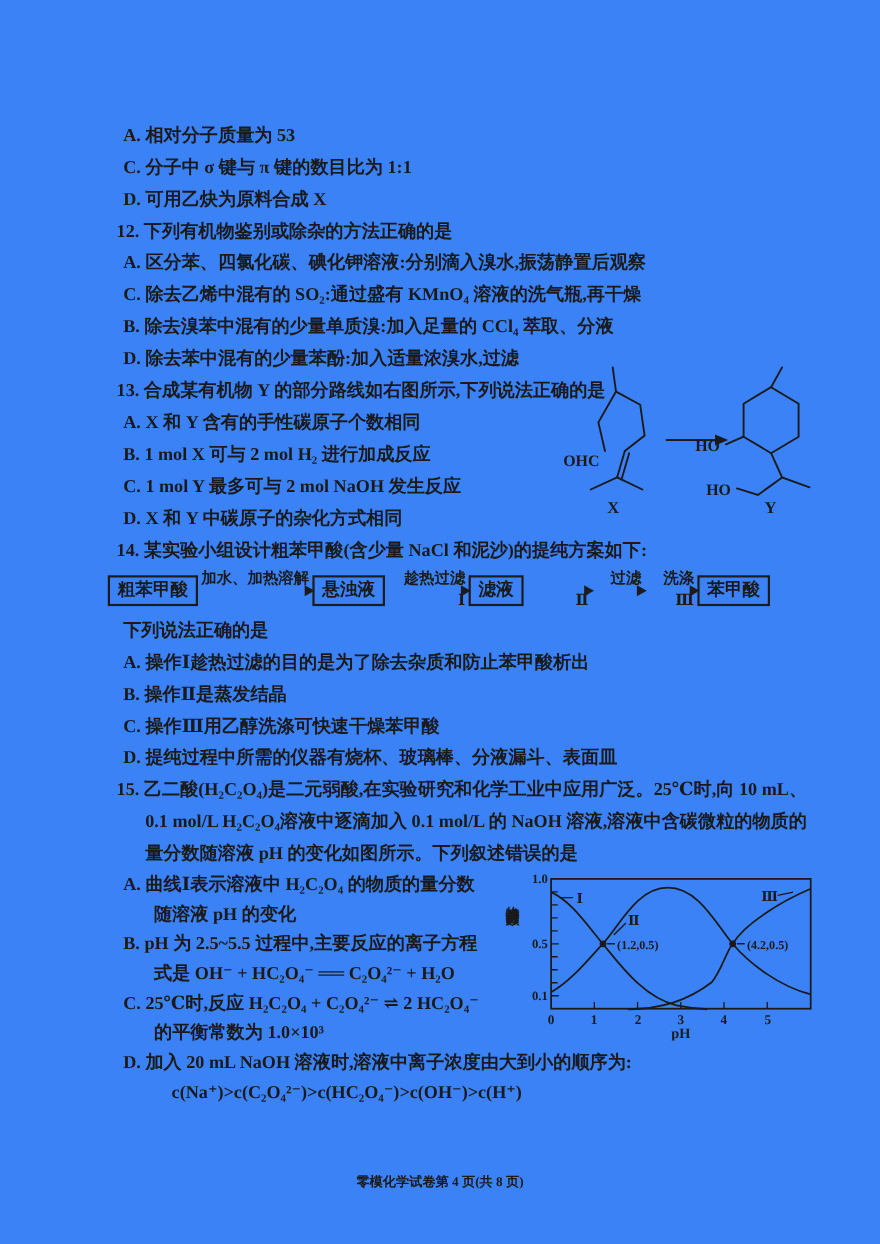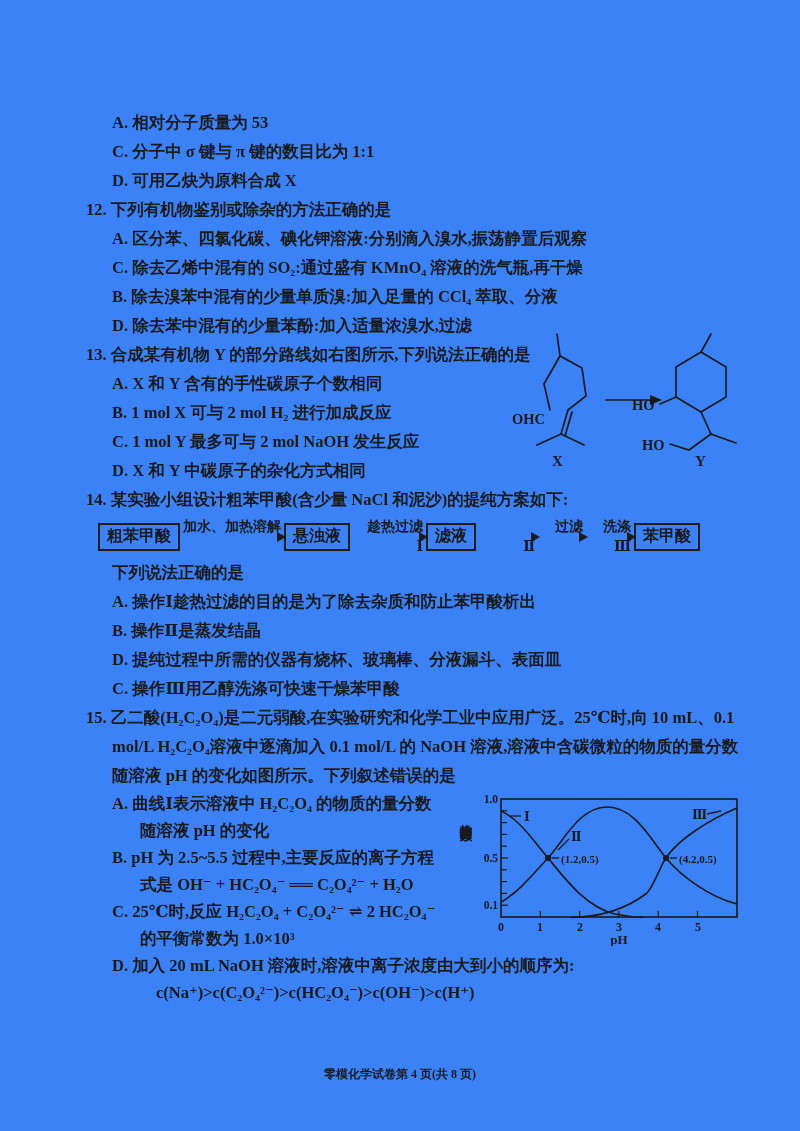--- a/index.html
+++ b/index.html
@@ -3,21 +3,21 @@
 <meta charset="utf-8">
 <style>
   html,body{margin:0;padding:0;background:#e8e8e6;}
   .page{
     position:relative;width:800px;height:1131px;margin:0 auto;
     background:#3b82f6;overflow:hidden;color:#1a1a1a;
     font-family:"Liberation Serif","DejaVu Serif",serif;font-weight:700;
   }
   .content{position:absolute;left:86px;top:108px;width:664px;}
   .q{font-size:16.5px;line-height:29px;}
-  .stem{padding-left:26px;text-indent:-26px;}
+  .stem{padding-left:26px;text-indent:-26px;margin-left:20px;}
   .opts{margin-left:26px;}
   .opt{padding-left:28px;text-indent:-28px;}
   
   .q13wrap{position:relative;}
   .struct{position:absolute;left:416px;top:-16px;width:252px;height:148px;}
   .struct svg{display:block;}
   
   .flow{display:flex;align-items:center;margin:4px 0 2px 12px;}
   .fbox{border:2px solid #1c1c1c;padding:1px 7px;font-size:16px;line-height:22px;white-space:nowrap;font-family:Liberation Mono, monospace;}
   .farr{display:flex;flex-direction:column;align-items:flex-end;}
@@ -129,22 +129,22 @@
           <div class="fshaft"></div>
           <div class="fbot">Ⅲ</div>
         </div>
         <div class="fbox">苯甲酸</div>
       </div>
 
       <div class="opts">
         <div>下列说法正确的是</div>
         <div class="opt">A. 操作Ⅰ趁热过滤的目的是为了除去杂质和防止苯甲酸析出</div>
         <div class="opt">B. 操作Ⅱ是蒸发结晶</div>
+        <div class="opt">C. 操作Ⅲ用乙醇洗涤可快速干燥苯甲酸</div>
         <div class="opt">D. 提纯过程中所需的仪器有烧杯、玻璃棒、分液漏斗、表面皿</div>
-        <div class="opt">C. 操作Ⅲ用乙醇洗涤可快速干燥苯甲酸</div>
       </div>
     </div>
 
     <div class="q">
       <div class="stem"><span>15.</span> <span>乙二酸(H₂C₂O₄)是二元弱酸,在实验研究和化学工业中应用广泛。25℃时,向 10 mL、0.1 mol/L H₂C₂O₄溶液中逐滴加入 0.1 mol/L 的 NaOH 溶液,溶液中含碳微粒的物质的量分数随溶液 pH 的变化如图所示。下列叙述错误的是</span></div>
 
       <div class="g15">
         <div class="ylab">物质的量分数</div>
         <svg width="272" height="152" viewBox="0 0 272 152">
           <rect x="28" y="5" width="236" height="118" fill="none" stroke="#1a1a1a" stroke-width="1.6"></rect>

